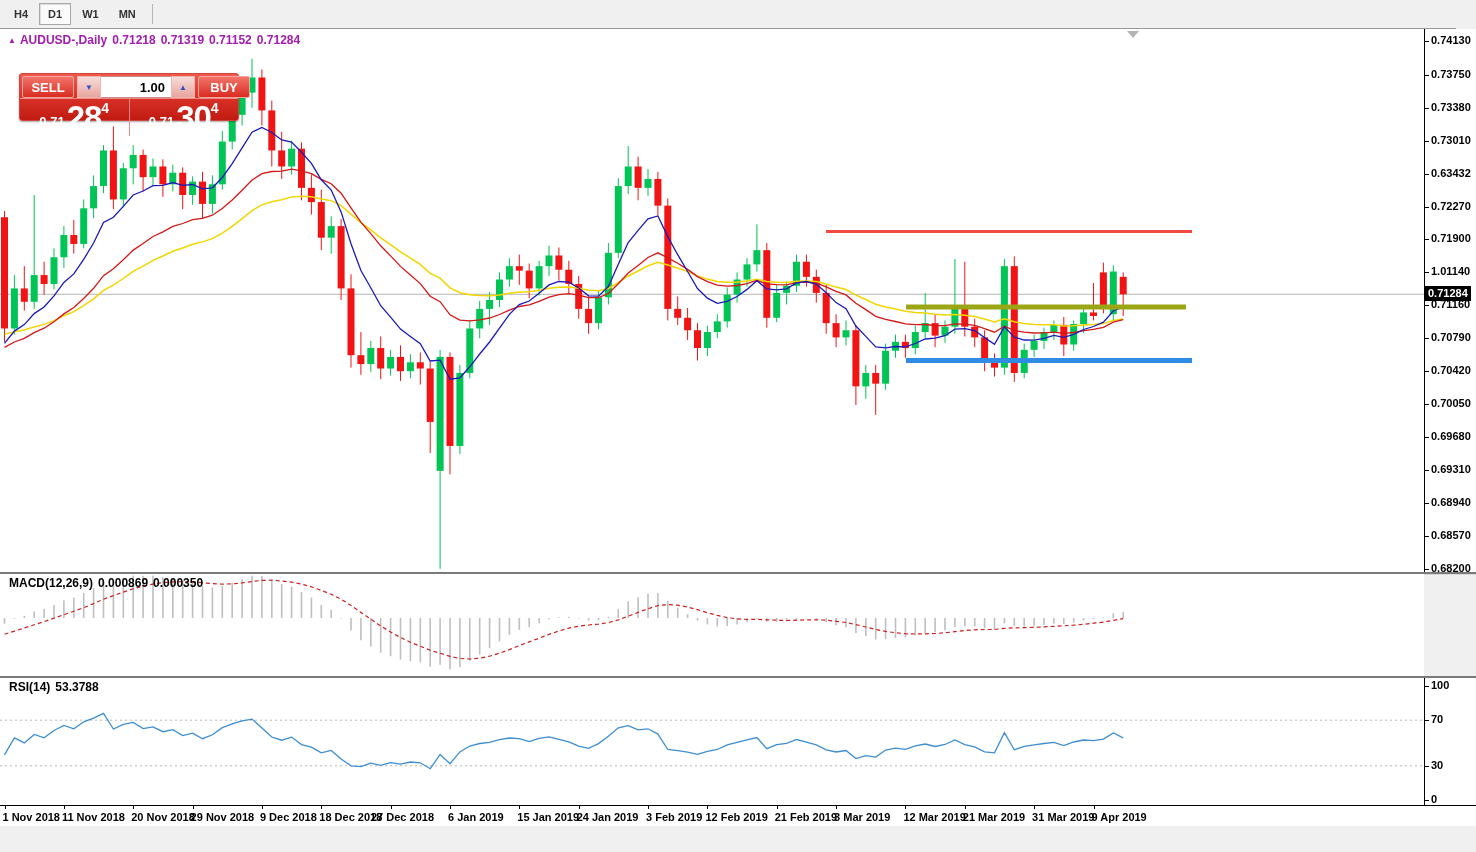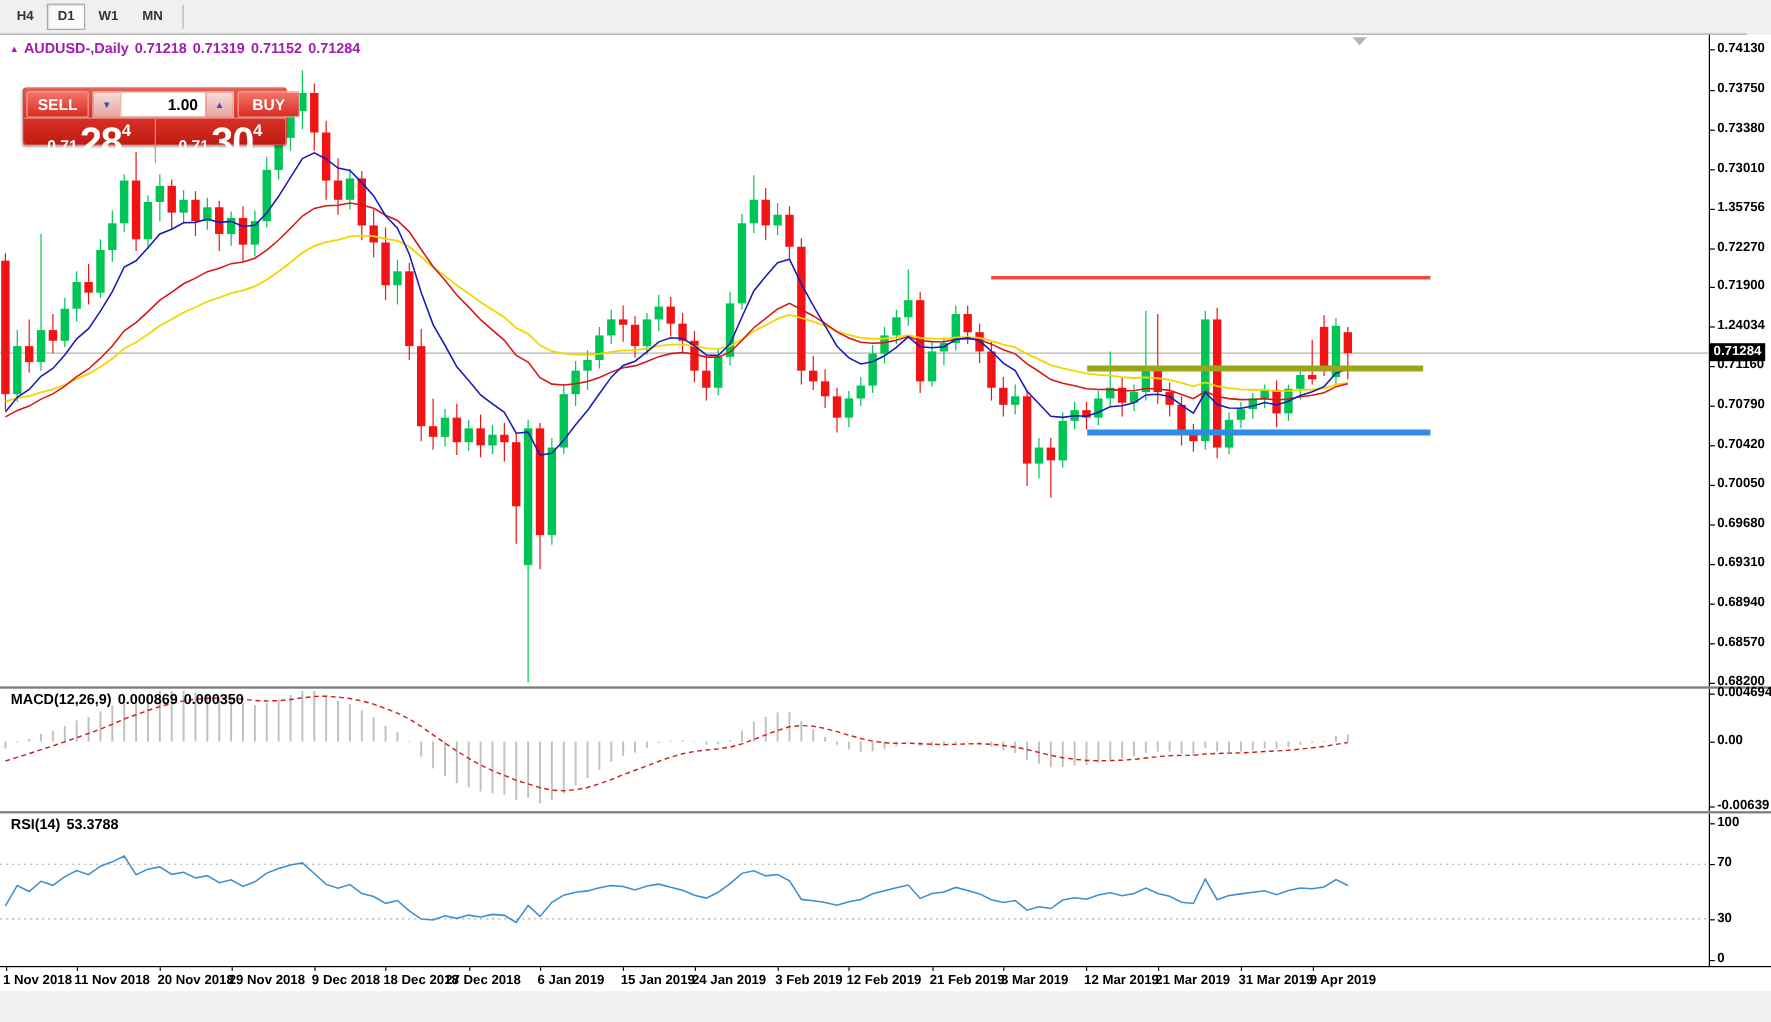--- a/index.html
+++ b/index.html
@@ -352,27 +352,27 @@
   <div class="axis price-axis" id="price-axis">
       <div class="axis-tick" style="top: 12px;"></div>
       <div class="axis-label" style="top: 5px;">0.74130</div>
       <div class="axis-tick" style="top: 45.82px;"></div>
       <div class="axis-label" style="top: 38.82px;">0.73750</div>
       <div class="axis-tick" style="top: 78.75px;"></div>
       <div class="axis-label" style="top: 71.75px;">0.73380</div>
       <div class="axis-tick" style="top: 111.68px;"></div>
       <div class="axis-label" style="top: 104.68px;">0.73010</div>
       <div class="axis-tick" style="top: 144.61px;"></div>
-      <div class="axis-label" style="top: 137.61px;">1.35756</div>
+      <div class="axis-label" style="top: 137.61px;">0.63432</div>
       <div class="axis-tick" style="top: 177.54px;"></div>
       <div class="axis-label" style="top: 170.54px;">0.72270</div>
       <div class="axis-tick" style="top: 210.47px;"></div>
       <div class="axis-label" style="top: 203.47px;">0.71900</div>
       <div class="axis-tick" style="top: 243.4px;"></div>
-      <div class="axis-label" style="top: 236.4px;">1.24034</div>
+      <div class="axis-label" style="top: 236.4px;">1.01140</div>
       <div class="axis-tick" style="top: 276.33px;"></div>
       <div class="axis-label" style="top: 269.33px;">0.71160</div>
       <div class="axis-tick" style="top: 309.26px;"></div>
       <div class="axis-label" style="top: 302.26px;">0.70790</div>
       <div class="axis-tick" style="top: 342.19px;"></div>
       <div class="axis-label" style="top: 335.19px;">0.70420</div>
       <div class="axis-tick" style="top: 375.12px;"></div>
       <div class="axis-label" style="top: 368.12px;">0.70050</div>
       <div class="axis-tick" style="top: 408.05px;"></div>
       <div class="axis-label" style="top: 401.05px;">0.69680</div>
@@ -504,28 +504,20 @@
         <rect x="1092.7" y="44" width="1.6" height="1.1736808258620286" fill="#bfbfbf"></rect>
         <rect x="1102.6000000000001" y="43.42419399667812" width="1.6" height="0.5758060033218797" fill="#bfbfbf"></rect>
         <rect x="1112.5" y="39.363779027982574" width="1.6" height="4.636220972017426" fill="#bfbfbf"></rect>
         <rect x="1122.4" y="37.96100628580744" width="1.6" height="6.038993714192557" fill="#bfbfbf"></rect>
         <polyline points="4.5,60.2 14.4,57.1 24.3,54.0 34.2,50.7 44.1,47.6 54,44.2 63.900000000000006,40.7 73.8,37.2 83.7,33.6 93.60000000000001,29.6 103.5,25.2 113.4,21.6 123.30000000000001,18.1 133.20000000000002,14.8 143.1,12.2 153,10.1 162.9,8.7 172.8,7.8 182.70000000000002,7.7 192.6,7.9 202.5,8.7 212.4,9.7 222.3,10.1 232.20000000000002,9.9 242.10000000000002,8.9 252,7.5 261.90000000000003,6.4 271.8,6.2 281.7,7.0 291.6,8.1 301.5,10.1 311.40000000000003,12.8 321.3,16.4 331.2,20.3 341.1,25.2 351,31.4 360.90000000000003,38.4 370.8,45.2 380.7,51.9 390.6,58.0 400.5,63.5 410.40000000000003,68.2 420.3,72.2 430.2,76.3 440.1,79.2 450,82.4 459.90000000000003,84.5 469.8,85.0 479.70000000000005,84.1 489.6,82.2 499.5,79.2 509.40000000000003,75.6 519.3000000000001,71.6 529.2,67.9 539.1,64.2 549,60.4 558.9,57.0 568.8000000000001,54.1 578.7,52.2 588.6,51.0 598.5,50.1 608.4,48.6 618.3000000000001,45.9 628.2,42.2 638.1,38.4 648,34.7 657.9,31.6 667.8000000000001,30.6 677.7,31.2 687.6,33.0 697.5,35.7 707.4,38.7 717.3000000000001,41.4 727.2,43.6 737.1,44.9 747,45.5 756.9,45.4 766.8000000000001,45.8 776.7,46.2 786.6,46.5 796.5,46.2 806.4,45.9 816.3000000000001,45.8 826.2,46.2 836.1,47.3 846,48.5 855.9,50.6 865.8000000000001,53.0 875.7,55.5 885.6,57.4 895.5,58.7 905.4,59.7 915.3000000000001,60.0 925.2,59.8 935.1,59.5 945,58.8 954.9000000000001,57.7 964.8000000000001,56.6 974.7,55.8 984.6,55.5 994.5,55.5 1004.4000000000001,54.3 1014.3000000000001,53.9 1024.2,53.6 1034.1000000000001,53.4 1044,52.9 1053.9,52.3 1063.8,51.8 1073.7,51.2 1083.6000000000001,50.3 1093.5,49.2 1103.4,48.1 1113.3,46.3 1123.2,44.7" fill="none" stroke="#cc2020" stroke-width="1.2" stroke-dasharray="4 3"></polyline>
       </svg>
     <div class="ind-title">
       <span>MACD(12,26,9)</span><span>0.000869</span><span>0.000350</span>
     </div>
   </div>
-  <div class="axis macd-axis" id="macd-axis">
-      <div class="axis-tick" style="top: 4.3357px;"></div>
-      <div class="axis-label" style="top: -2.6643px;">0.004694</div>
-      <div class="axis-tick" style="top: 44px;"></div>
-      <div class="axis-label" style="top: 37px;">0.00</div>
-      <div class="axis-tick" style="top: 97.9955px;"></div>
-      <div class="axis-label" style="top: 90.9955px;">-0.00639</div>
-    </div>
 
   <div class="sep" style="top:676px"></div>
 
   <div class="pane rsi-pane">
     <svg id="rsi-svg" width="1424" height="127">
         <line x1="0" y1="42.199999999999996" x2="1424" y2="42.199999999999996" stroke="#b5b5b5" stroke-width="1" stroke-dasharray="2 3"></line>
         <line x1="0" y1="87.8" x2="1424" y2="87.8" stroke="#b5b5b5" stroke-width="1" stroke-dasharray="2 3"></line>
         <polyline points="4.5,76.9 14.4,59.9 24.3,64.9 34.2,56.4 44.1,59.8 54,52.5 63.900000000000006,47.5 73.8,50.9 83.7,43.8 93.60000000000001,40.2 103.5,35.4 113.4,51.0 123.30000000000001,46.3 133.20000000000002,44.4 143.1,50.6 153,48.9 162.9,53.7 172.8,51.7 182.70000000000002,57.6 192.6,55.1 202.5,60.7 212.4,56.8 222.3,49.6 232.20000000000002,45.8 242.10000000000002,42.9 252,41.1 261.90000000000003,49.9 271.8,59.0 281.7,62.2 291.6,59.1 301.5,66.6 311.40000000000003,69.1 321.3,74.8 331.2,72.4 341.1,81.0 351,87.9 360.90000000000003,88.7 370.8,85.2 380.7,87.3 390.6,84.6 400.5,86.2 410.40000000000003,84.0 420.3,84.8 430.2,90.7 440.1,76.5 450,85.7 459.90000000000003,73.9 469.8,68.0 479.70000000000005,65.5 489.6,64.4 499.5,61.7 509.40000000000003,60.0 519.3000000000001,60.7 529.2,63.6 539.1,60.3 549,58.8 558.9,61.3 568.8000000000001,63.9 578.7,68.1 588.6,70.4 598.5,65.6 608.4,58.3 618.3000000000001,49.8 628.2,47.7 638.1,51.9 648,50.8 657.9,56.1 667.8000000000001,71.5 677.7,72.6 687.6,74.1 697.5,76.3 707.4,73.4 717.3000000000001,71.5 727.2,66.8 737.1,64.3 747,61.8 756.9,59.5 766.8000000000001,70.7 776.7,66.6 786.6,65.4 796.5,61.5 806.4,64.1 816.3000000000001,66.9 826.2,71.8 836.1,74.0 846,72.5 855.9,80.5 865.8000000000001,77.6 875.7,79.1 885.6,72.0 895.5,70.2 905.4,71.3 915.3000000000001,67.9 925.2,66.0 935.1,68.5 945,66.5 954.9000000000001,62.0 964.8000000000001,66.6 974.7,68.9 984.6,73.8 994.5,74.9 1004.4000000000001,54.7 1014.3000000000001,71.8 1024.2,68.3 1034.1000000000001,66.9 1044,65.5 1053.9,64.3 1063.8,67.6 1073.7,64.0 1083.6000000000001,62.0 1093.5,62.7 1103.4,61.1 1113.3,55.0 1123.2,59.9" fill="none" stroke="#3e8ed0" stroke-width="1.3"></polyline>
       </svg>
     <div class="ind-title">

